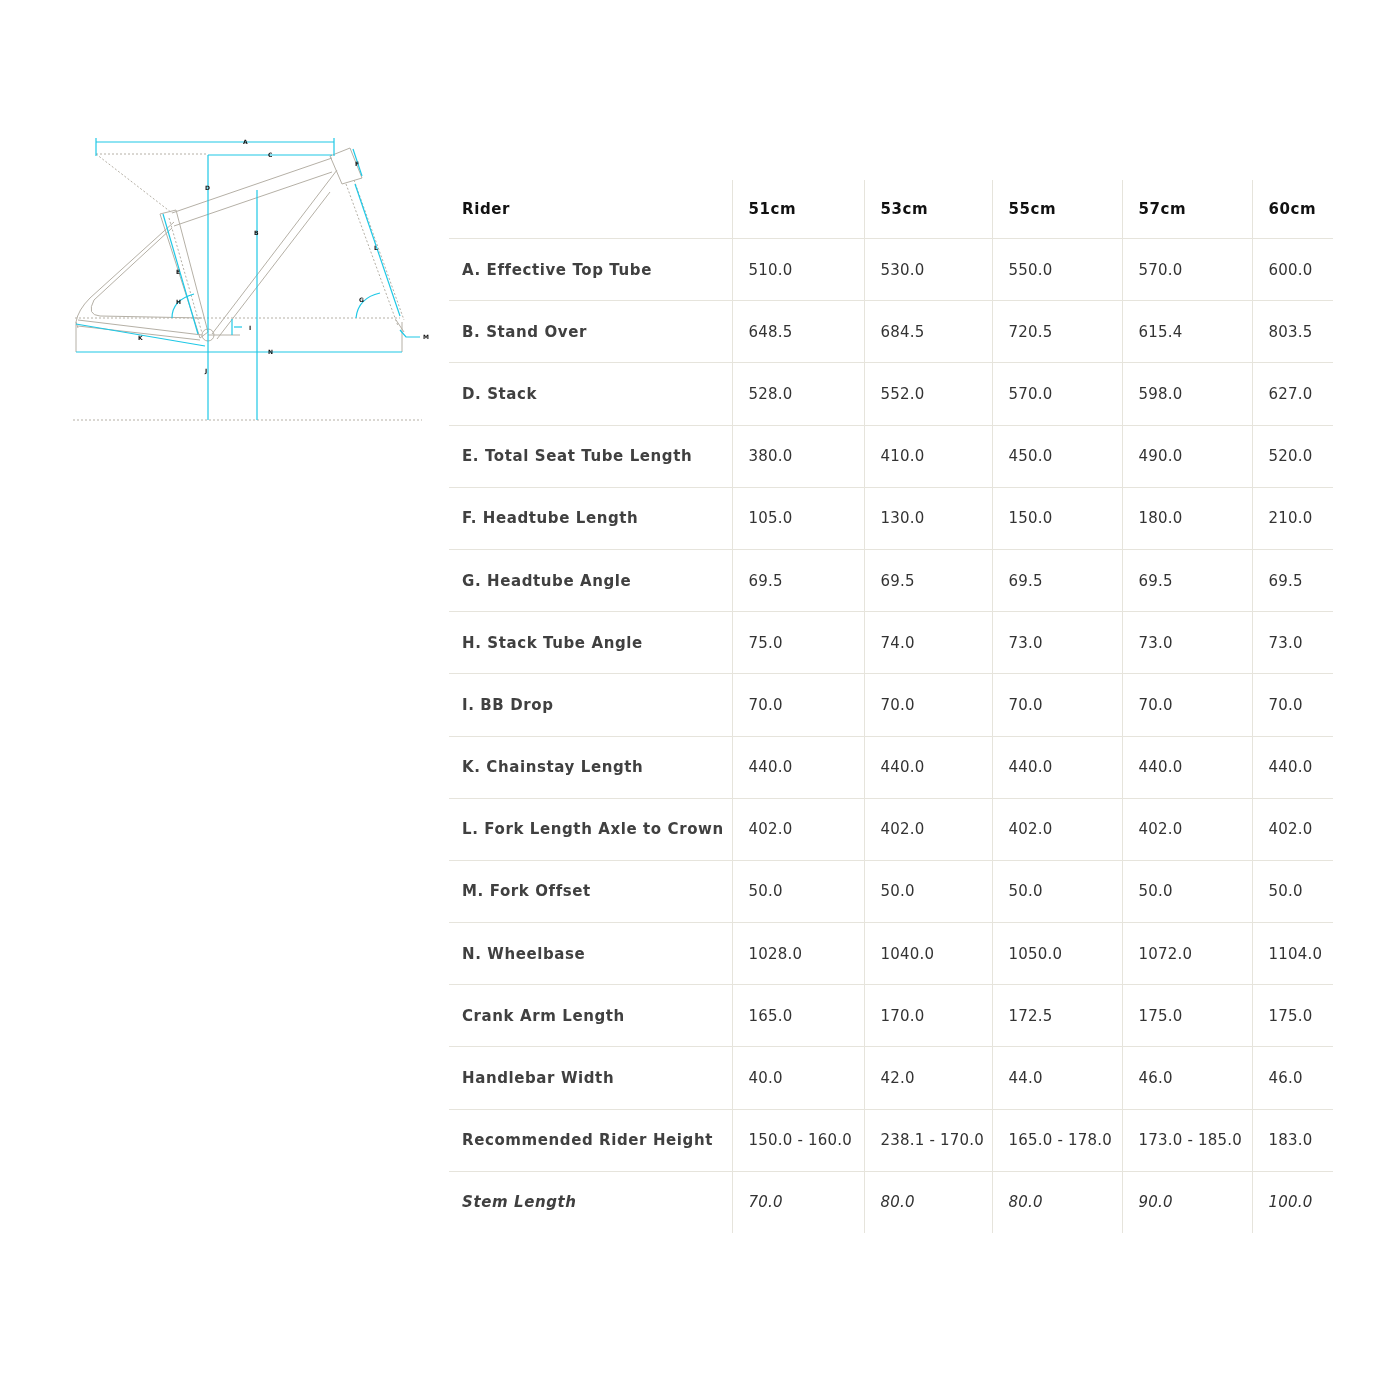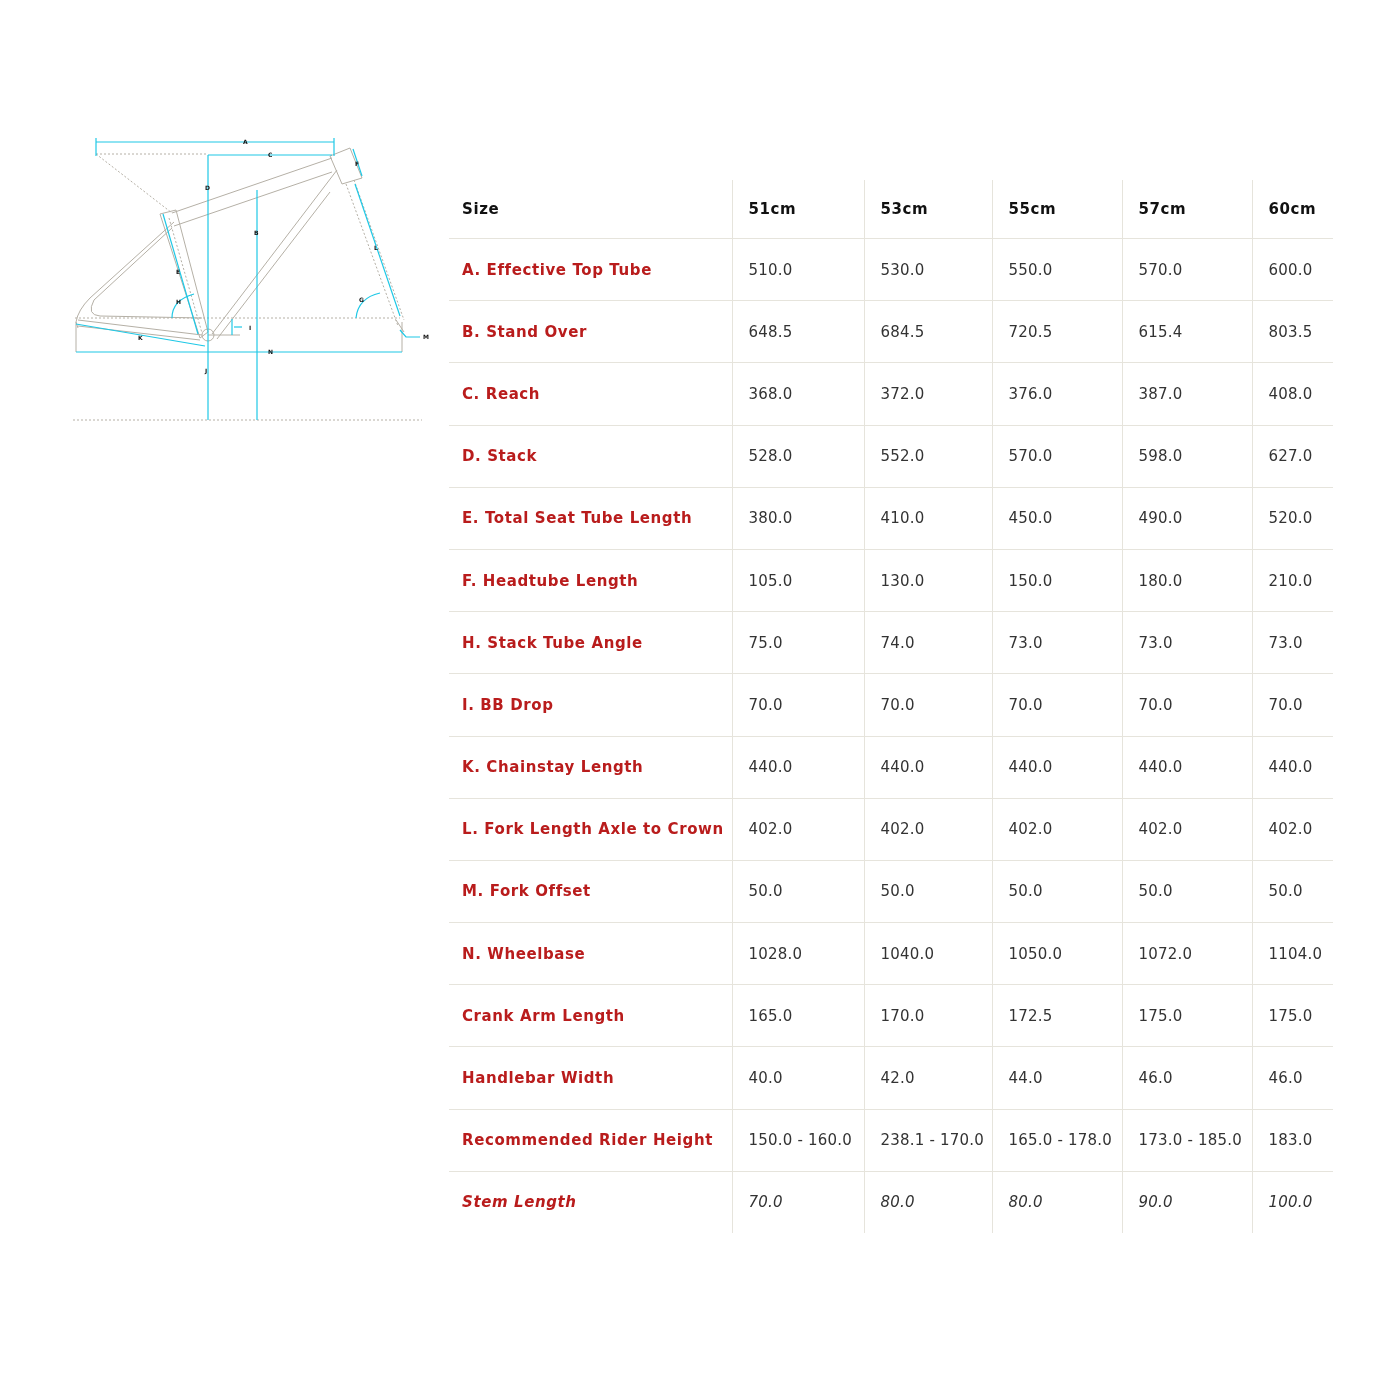--- a/index.html
+++ b/index.html
@@ -15,21 +15,21 @@
     .geo-table col.c4 { width: 130px; }
     .geo-table col.c5 { width: 81px; }
     .geo-table th, .geo-table td {
       height: 61.2px; padding: 0 0 0 16px; text-align: left; vertical-align: middle;
       font-size: 15px; letter-spacing: 0.6px; white-space: nowrap;
       border-bottom: 1px solid #e6e4dc;
       border-left: 1px solid #e6e4dc;
     }
     .geo-table th:first-child, .geo-table td:first-child { border-left: none; padding-left: 13px; }
     .geo-table thead th { height: 58px; font-weight: bold; color: #111; }
-    .geo-table tbody td.label { font-weight: bold; color: #b91c1c; }
+    .geo-table tbody td.label { font-weight: bold; color: #404040; }
     .geo-table tbody td.val { font-weight: normal; color: #333; font-size: 15px; letter-spacing: 0.2px; }
     .geo-table tbody tr:last-child td { border-bottom: none; font-style: italic; }
     .dim-label { font-family: "DejaVu Sans", sans-serif; font-size: 6px; font-weight: bold; fill: #111; }
   </style>
 </head>
 <body>
 
 <div class="diagram">
   <svg width="380" height="300" viewBox="0 0 380 300" xmlns="http://www.w3.org/2000/svg">
     <g fill="none" stroke="#b5b0a6" stroke-width="1">
@@ -119,21 +119,21 @@
   <colgroup>
     <col class="c0">
       <col class="c1">
       <col class="c2">
       <col class="c3">
       <col class="c4">
       <col class="c5">
   </colgroup>
   <thead>
     <tr>
-      <th>Size</th>
+      <th>Rider</th>
       <th>51cm</th>
       <th>53cm</th>
       <th>55cm</th>
       <th>57cm</th>
       <th>60cm</th>
     </tr>
   </thead>
   <tbody id="table-body">
       <tr>
         <td class="label">A. Effective Top Tube</td>
@@ -145,28 +145,20 @@
       </tr>
       <tr>
         <td class="label">B. Stand Over</td>
         <td class="val">648.5</td>
         <td class="val">684.5</td>
         <td class="val">720.5</td>
         <td class="val">615.4</td>
         <td class="val">803.5</td>
       </tr>
       <tr>
-        <td class="label">C. Reach</td>
-        <td class="val">368.0</td>
-        <td class="val">372.0</td>
-        <td class="val">376.0</td>
-        <td class="val">387.0</td>
-        <td class="val">408.0</td>
-      </tr>
-      <tr>
         <td class="label">D. Stack</td>
         <td class="val">528.0</td>
         <td class="val">552.0</td>
         <td class="val">570.0</td>
         <td class="val">598.0</td>
         <td class="val">627.0</td>
       </tr>
       <tr>
         <td class="label">E. Total Seat Tube Length</td>
         <td class="val">380.0</td>
@@ -177,20 +169,28 @@
       </tr>
       <tr>
         <td class="label">F. Headtube Length</td>
         <td class="val">105.0</td>
         <td class="val">130.0</td>
         <td class="val">150.0</td>
         <td class="val">180.0</td>
         <td class="val">210.0</td>
       </tr>
       <tr>
+        <td class="label">G. Headtube Angle</td>
+        <td class="val">69.5</td>
+        <td class="val">69.5</td>
+        <td class="val">69.5</td>
+        <td class="val">69.5</td>
+        <td class="val">69.5</td>
+      </tr>
+      <tr>
         <td class="label">H. Stack Tube Angle</td>
         <td class="val">75.0</td>
         <td class="val">74.0</td>
         <td class="val">73.0</td>
         <td class="val">73.0</td>
         <td class="val">73.0</td>
       </tr>
       <tr>
         <td class="label">I. BB Drop</td>
         <td class="val">70.0</td>

